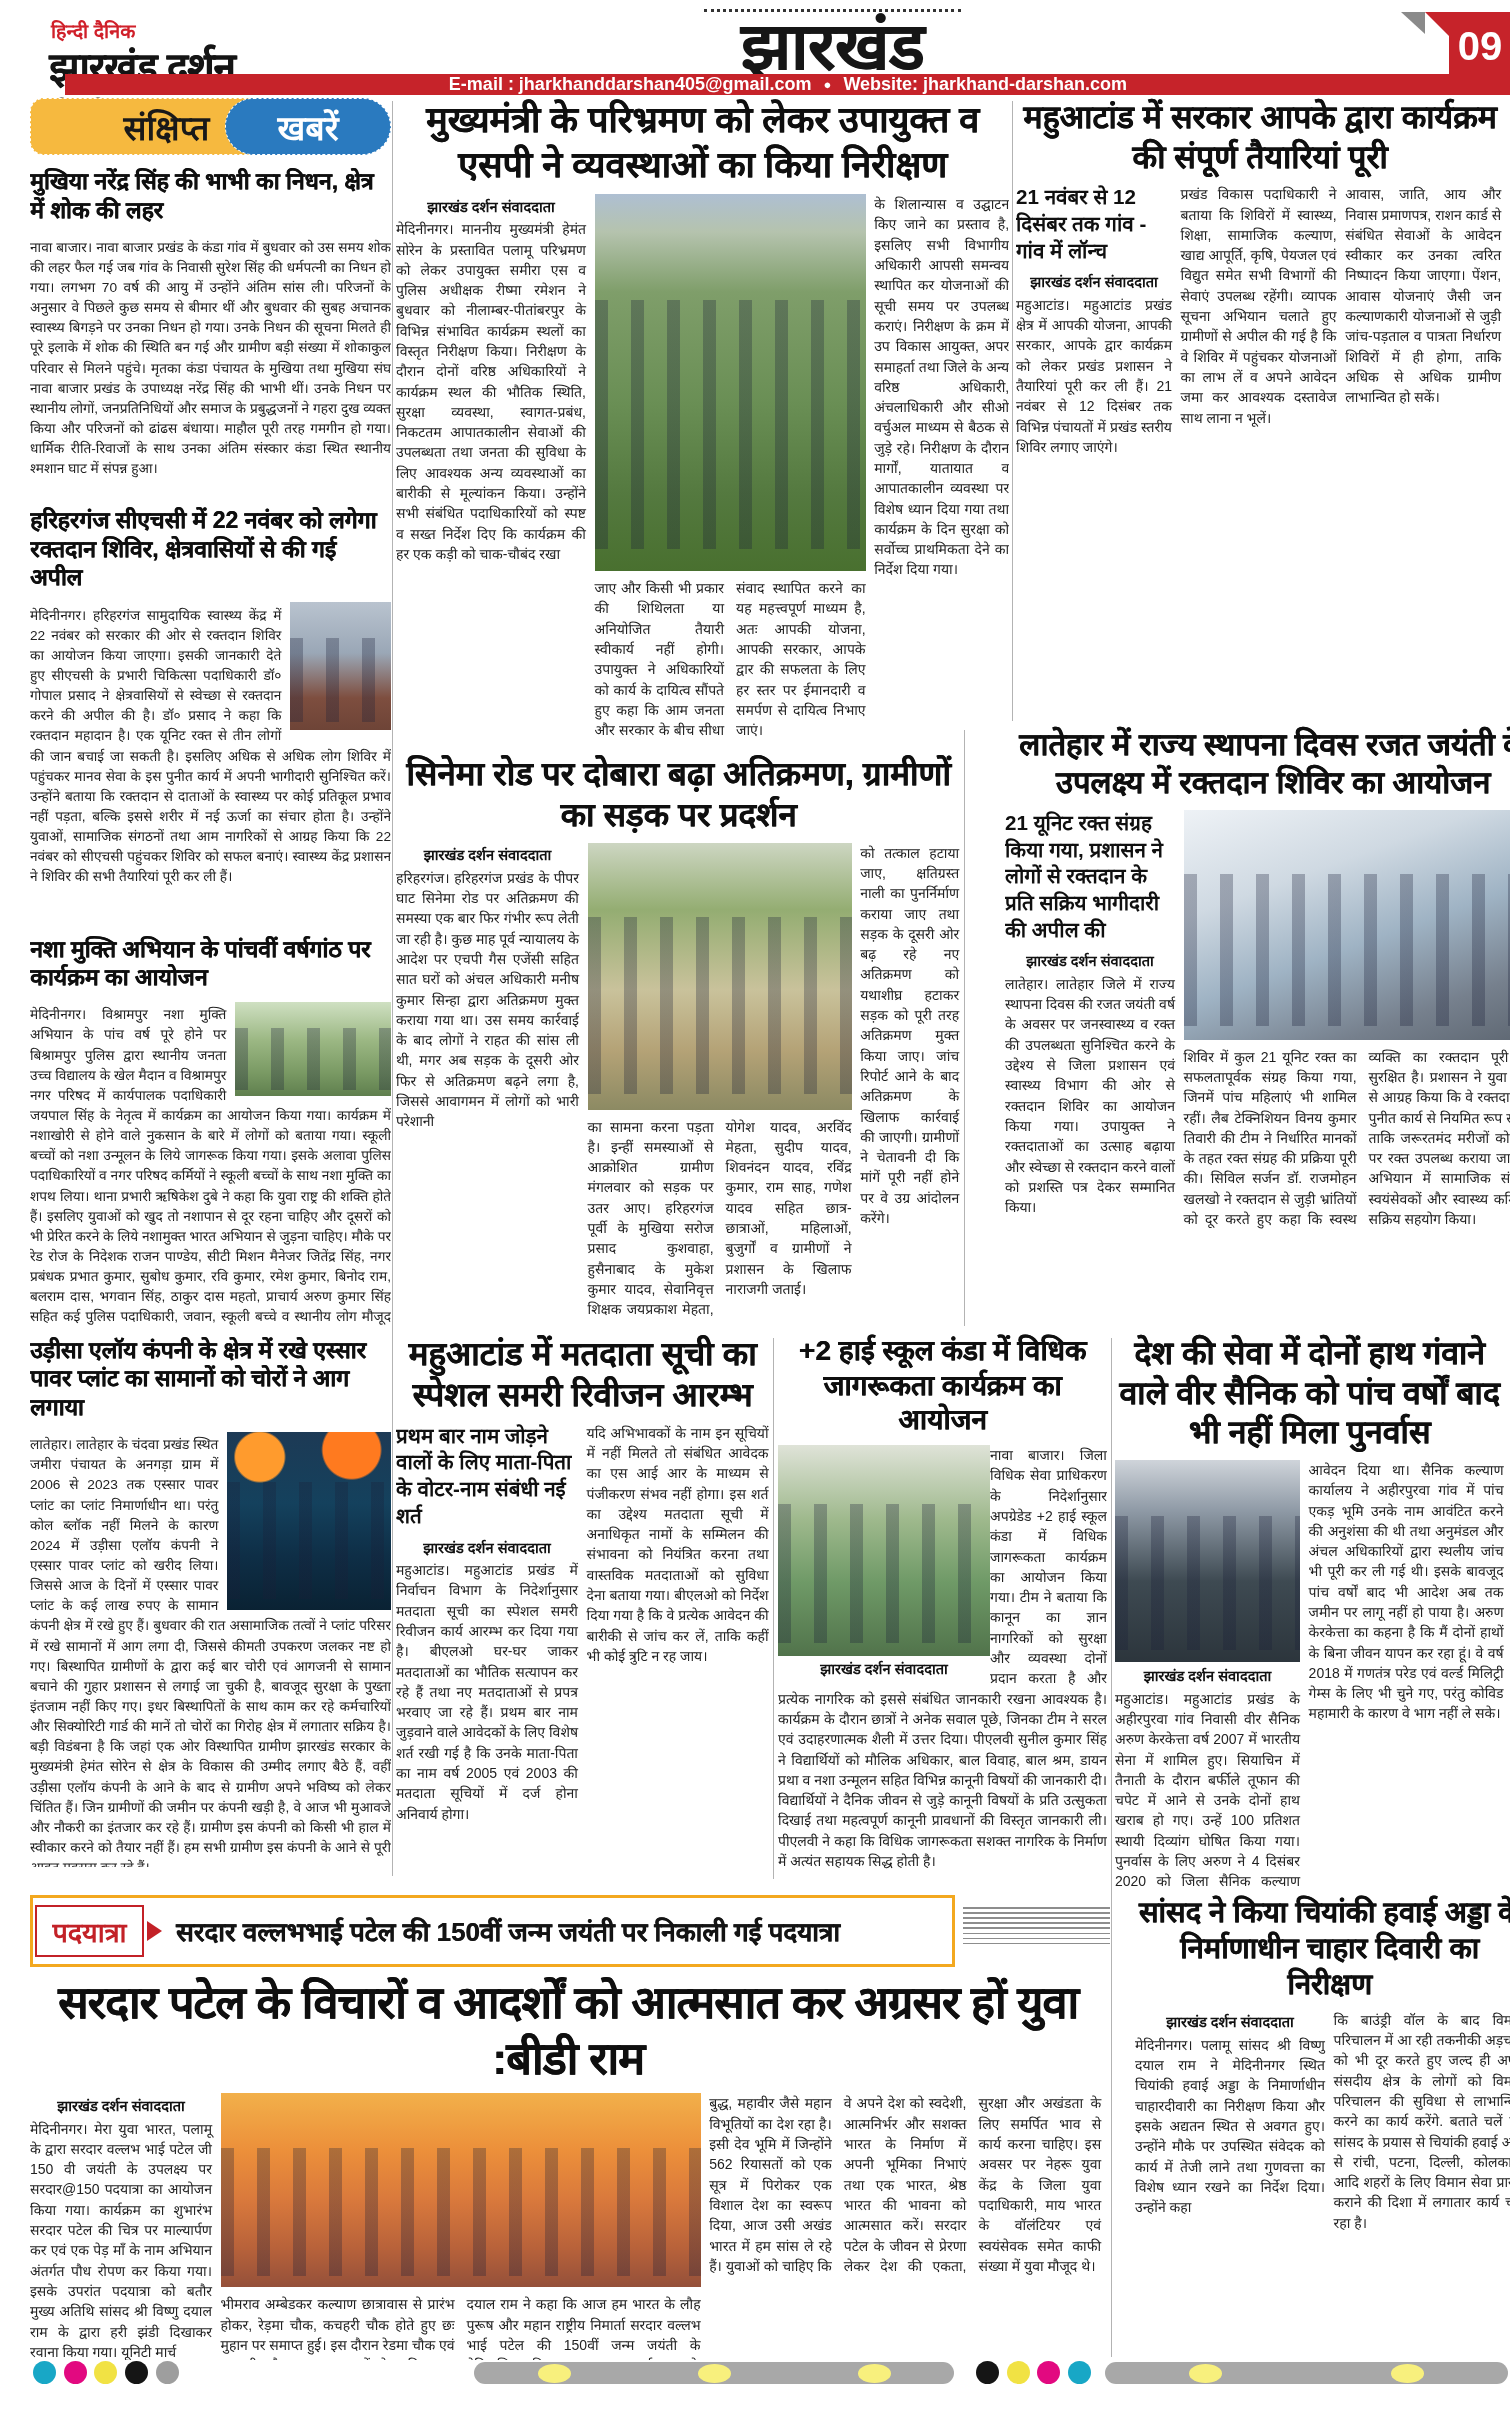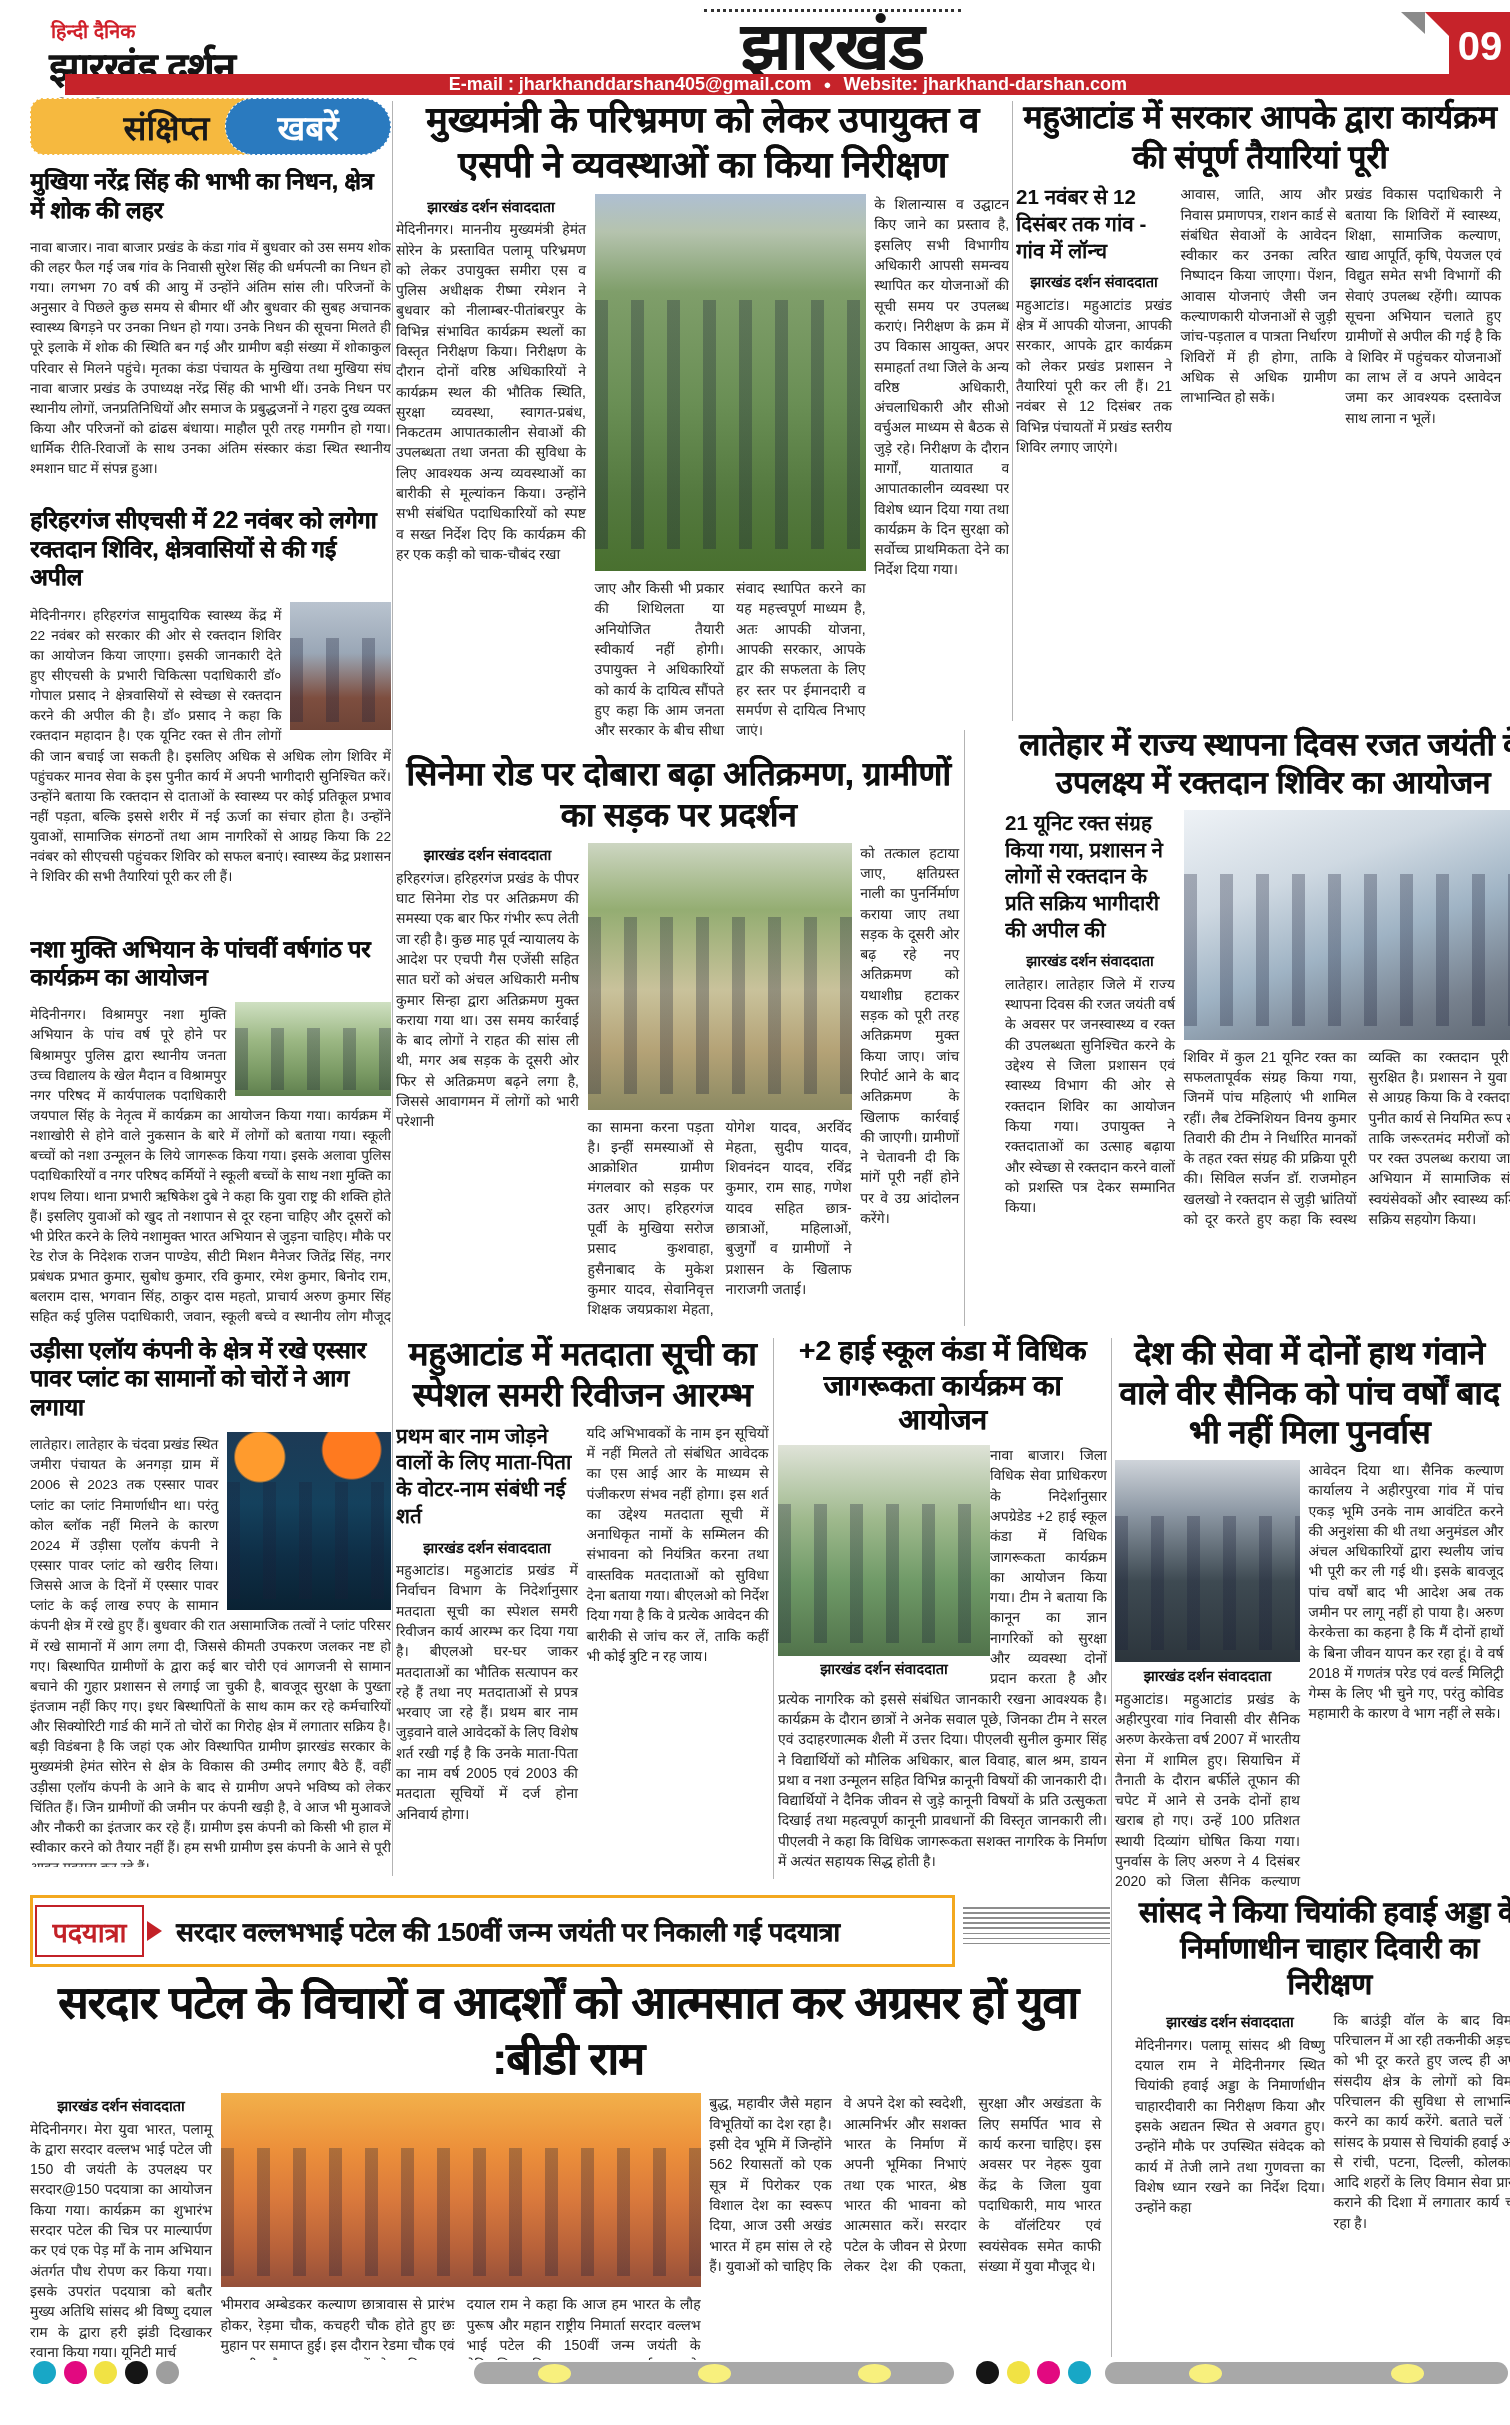--- a/index.html
+++ b/index.html
@@ -186,22 +186,22 @@
   </section>
 
   <section class="right-top">
     <h2 class="hl">महुआटांड में सरकार आपके द्वारा कार्यक्रम की संपूर्ण तैयारियां पूरी</h2>
     <div class="row">
       <div class="rt-col">
         <div class="subhead">21 नवंबर से 12 दिसंबर तक गांव - गांव में लॉन्च</div>
         <div class="byline">झारखंड दर्शन संवाददाता</div>
         <p class="bodytext" style="margin:0"><span class="dateline">महुआटांड।</span> <span>महुआटांड प्रखंड क्षेत्र में आपकी योजना, आपकी सरकार, आपके द्वार कार्यक्रम को लेकर प्रखंड प्रशासन ने तैयारियां पूरी कर ली हैं। 21 नवंबर से 12 दिसंबर तक विभिन्न पंचायतों में प्रखंड स्तरीय शिविर लगाए जाएंगे।</span></p>
       </div>
+      <div class="rt-col bodytext">प्रखंड विकास पदाधिकारी ने बताया कि शिविरों में स्वास्थ्य, शिक्षा, सामाजिक कल्याण, खाद्य आपूर्ति, कृषि, पेयजल एवं विद्युत समेत सभी विभागों की सेवाएं उपलब्ध रहेंगी। व्यापक सूचना अभियान चलाते हुए ग्रामीणों से अपील की गई है कि वे शिविर में पहुंचकर योजनाओं का लाभ लें व अपने आवेदन जमा कर आवश्यक दस्तावेज साथ लाना न भूलें।</div>
       <div class="rt-col bodytext">आवास, जाति, आय और निवास प्रमाणपत्र, राशन कार्ड से संबंधित सेवाओं के आवेदन स्वीकार कर उनका त्वरित निष्पादन किया जाएगा। पेंशन, आवास योजनाएं जैसी जन कल्याणकारी योजनाओं से जुड़ी जांच-पड़ताल व पात्रता निर्धारण शिविरों में ही होगा, ताकि अधिक से अधिक ग्रामीण लाभान्वित हो सकें।</div>
-      <div class="rt-col bodytext">प्रखंड विकास पदाधिकारी ने बताया कि शिविरों में स्वास्थ्य, शिक्षा, सामाजिक कल्याण, खाद्य आपूर्ति, कृषि, पेयजल एवं विद्युत समेत सभी विभागों की सेवाएं उपलब्ध रहेंगी। व्यापक सूचना अभियान चलाते हुए ग्रामीणों से अपील की गई है कि वे शिविर में पहुंचकर योजनाओं का लाभ लें व अपने आवेदन जमा कर आवश्यक दस्तावेज साथ लाना न भूलें।</div>
     </div>
   </section>
 
   <section class="cinema">
     <h2 class="hl">सिनेमा रोड पर दोबारा बढ़ा अतिक्रमण, ग्रामीणों का सड़क पर प्रदर्शन</h2>
     <div class="row">
       <div class="cin-c1">
         <div class="byline">झारखंड दर्शन संवाददाता</div>
         <p class="bodytext" style="margin:0"><span class="dateline">हरिहरगंज।</span> <span>हरिहरगंज प्रखंड के पीपर घाट सिनेमा रोड पर अतिक्रमण की समस्या एक बार फिर गंभीर रूप लेती जा रही है। कुछ माह पूर्व न्यायालय के आदेश पर एचपी गैस एजेंसी सहित सात घरों को अंचल अधिकारी मनीष कुमार सिन्हा द्वारा अतिक्रमण मुक्त कराया गया था। उस समय कार्रवाई के बाद लोगों ने राहत की सांस ली थी, मगर अब सड़क के दूसरी ओर फिर से अतिक्रमण बढ़ने लगा है, जिससे आवागमन में लोगों को भारी परेशानी</span></p>
       </div>

